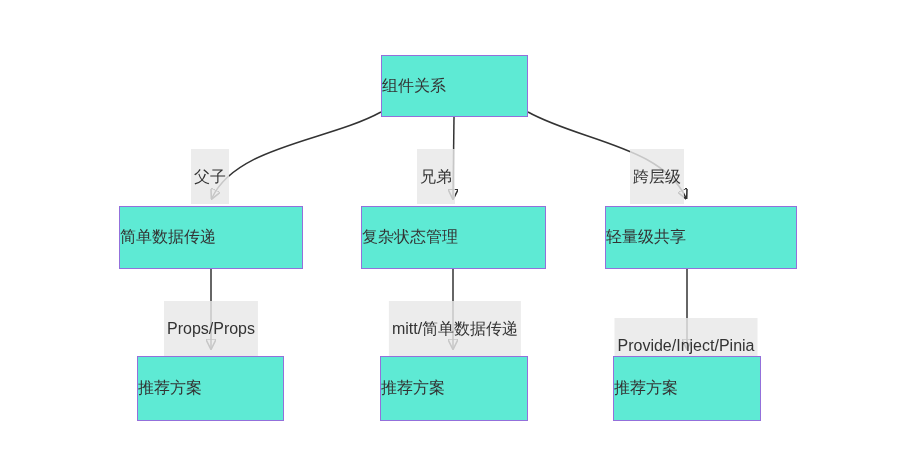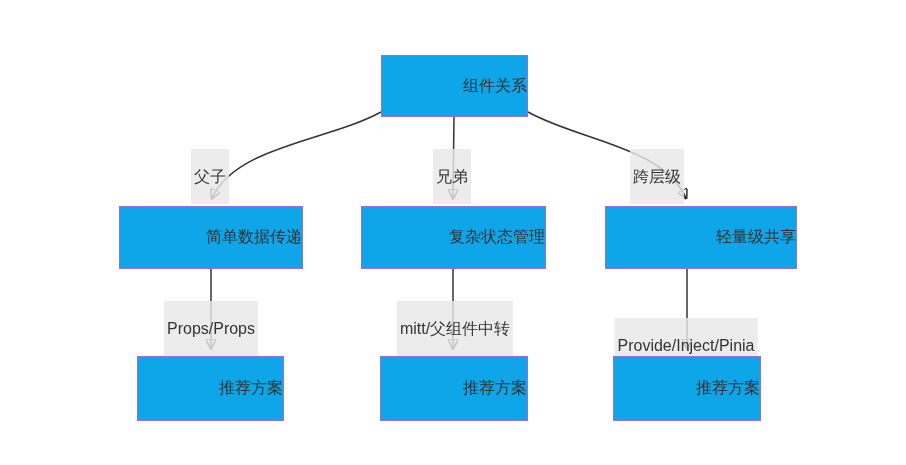--- a/index.html
+++ b/index.html
@@ -25,22 +25,22 @@
   .edges path {
     fill: none;
     stroke: #333333;
     stroke-width: 1.5px;
   }
   .node {
     position: absolute;
     box-sizing: border-box;
     display: flex;
     align-items: center;
-    justify-content: flex-end;
-    background: #0ea5e9;
+    justify-content: flex-start;
+    background: #5eead4;
     border: 1px solid #9370DB;
     color: #333333;
     font-size: 16px;
     text-align: center;
     white-space: nowrap;
   }
   .edge-label {
     position: absolute;
     transform: translateX(-50%);
     background: rgba(232, 232, 232, 0.82);
@@ -64,25 +64,25 @@
     </defs>
     <path d="M 381 112 C 328 141, 236 146, 212 198" marker-end="url(#arrow)"></path>
     <path d="M 454 117 L 453 198" marker-end="url(#arrow)"></path>
     <path d="M 528 112 C 580 141, 662 146, 686 198" marker-end="url(#arrow)"></path>
     <path d="M 211 269 L 211 348" marker-end="url(#arrow)"></path>
     <path d="M 453 269 L 453 348" marker-end="url(#arrow)"></path>
     <path d="M 687 269 L 687 348" marker-end="url(#arrow)"></path>
   </svg>
 
   <div class="edge-label" style="left:210px; top:149px;">父子</div>
-  <div class="edge-label" style="left:452px; top:149px;">兄弟</div>
+  <div class="edge-label" style="left:436px; top:149px;">兄弟</div>
   <div class="edge-label" style="left:657px; top:149px;">跨层级</div>
 
   <div class="edge-label" style="left:211px; top:301px;">Props/Props</div>
-  <div class="edge-label" style="left:455px; top:301px;">mitt/父组件中转</div>
+  <div class="edge-label" style="left:455px; top:301px;">mitt/简单数据传递</div>
   <div class="edge-label" style="left:686px; top:318px;">Provide/Inject/Pinia</div>
 
   <div class="node" style="left:381px; top:55px; width:147px; height:62px;">
     <span>组件关系</span>
   </div>
 
   <div class="node" style="left:119px; top:206px; width:184px; height:63px;">
     <span>简单数据传递</span>
   </div>
   <div class="node" style="left:361px; top:206px; width:185px; height:63px;">

